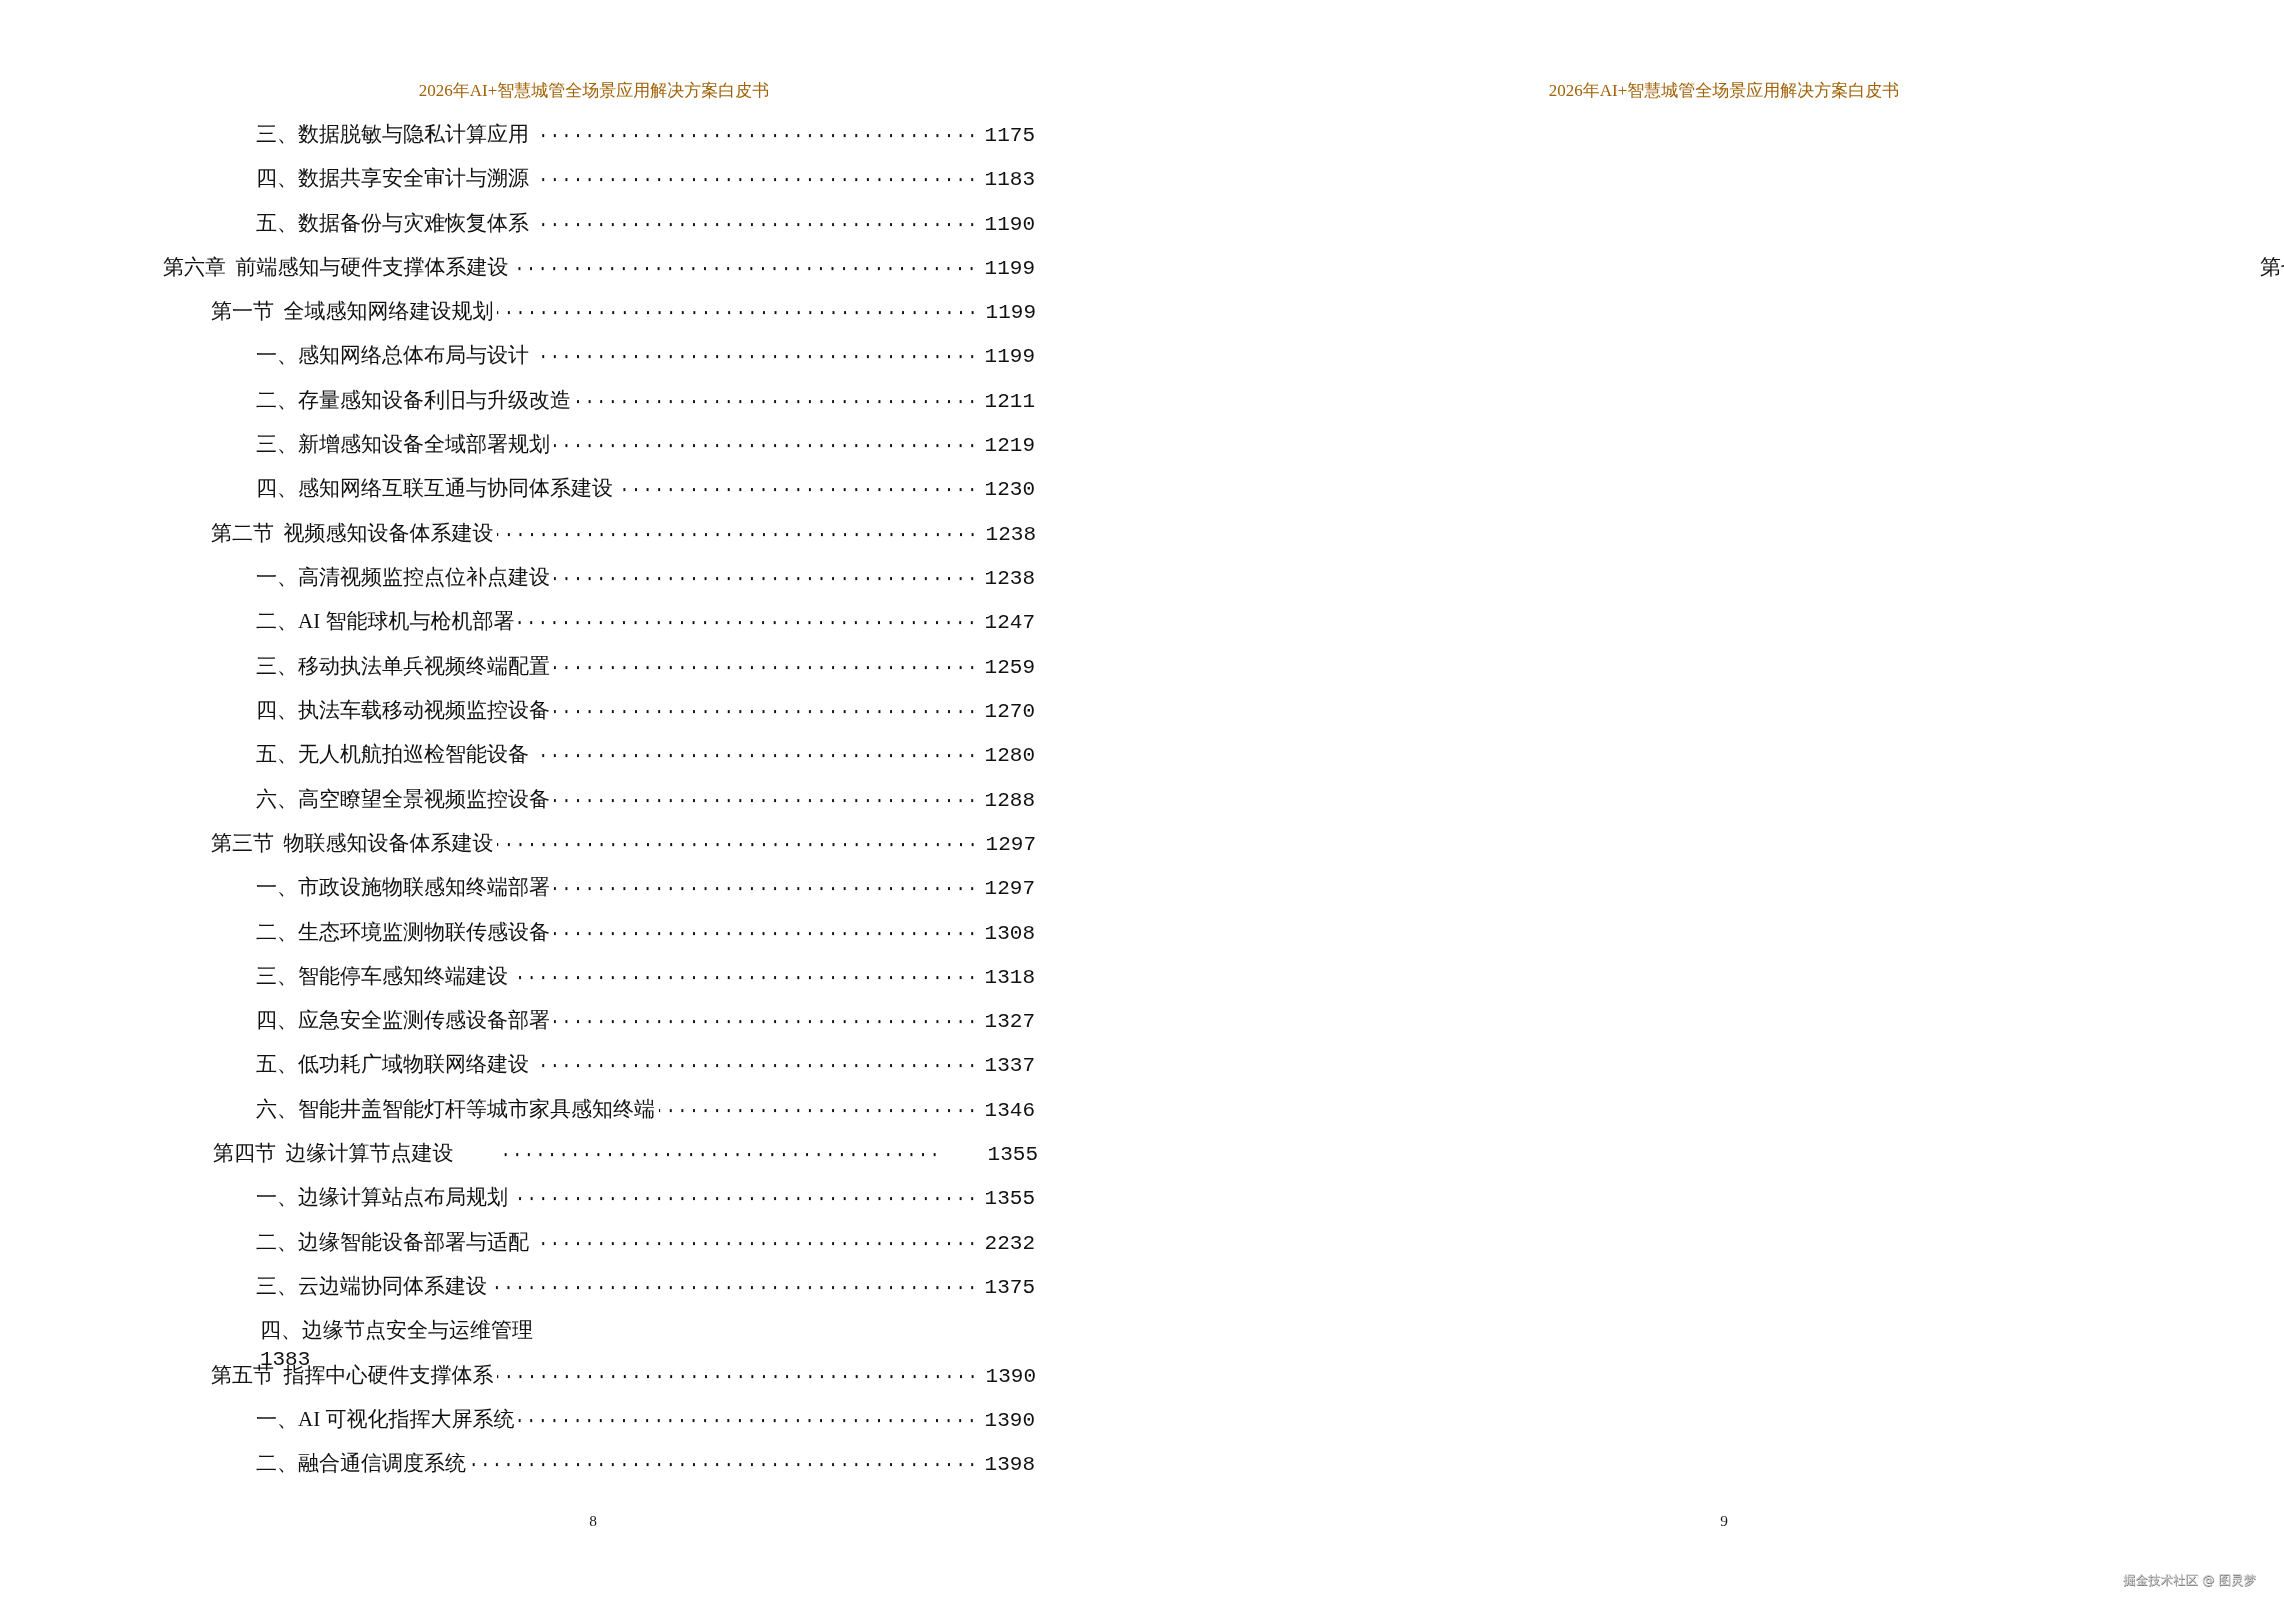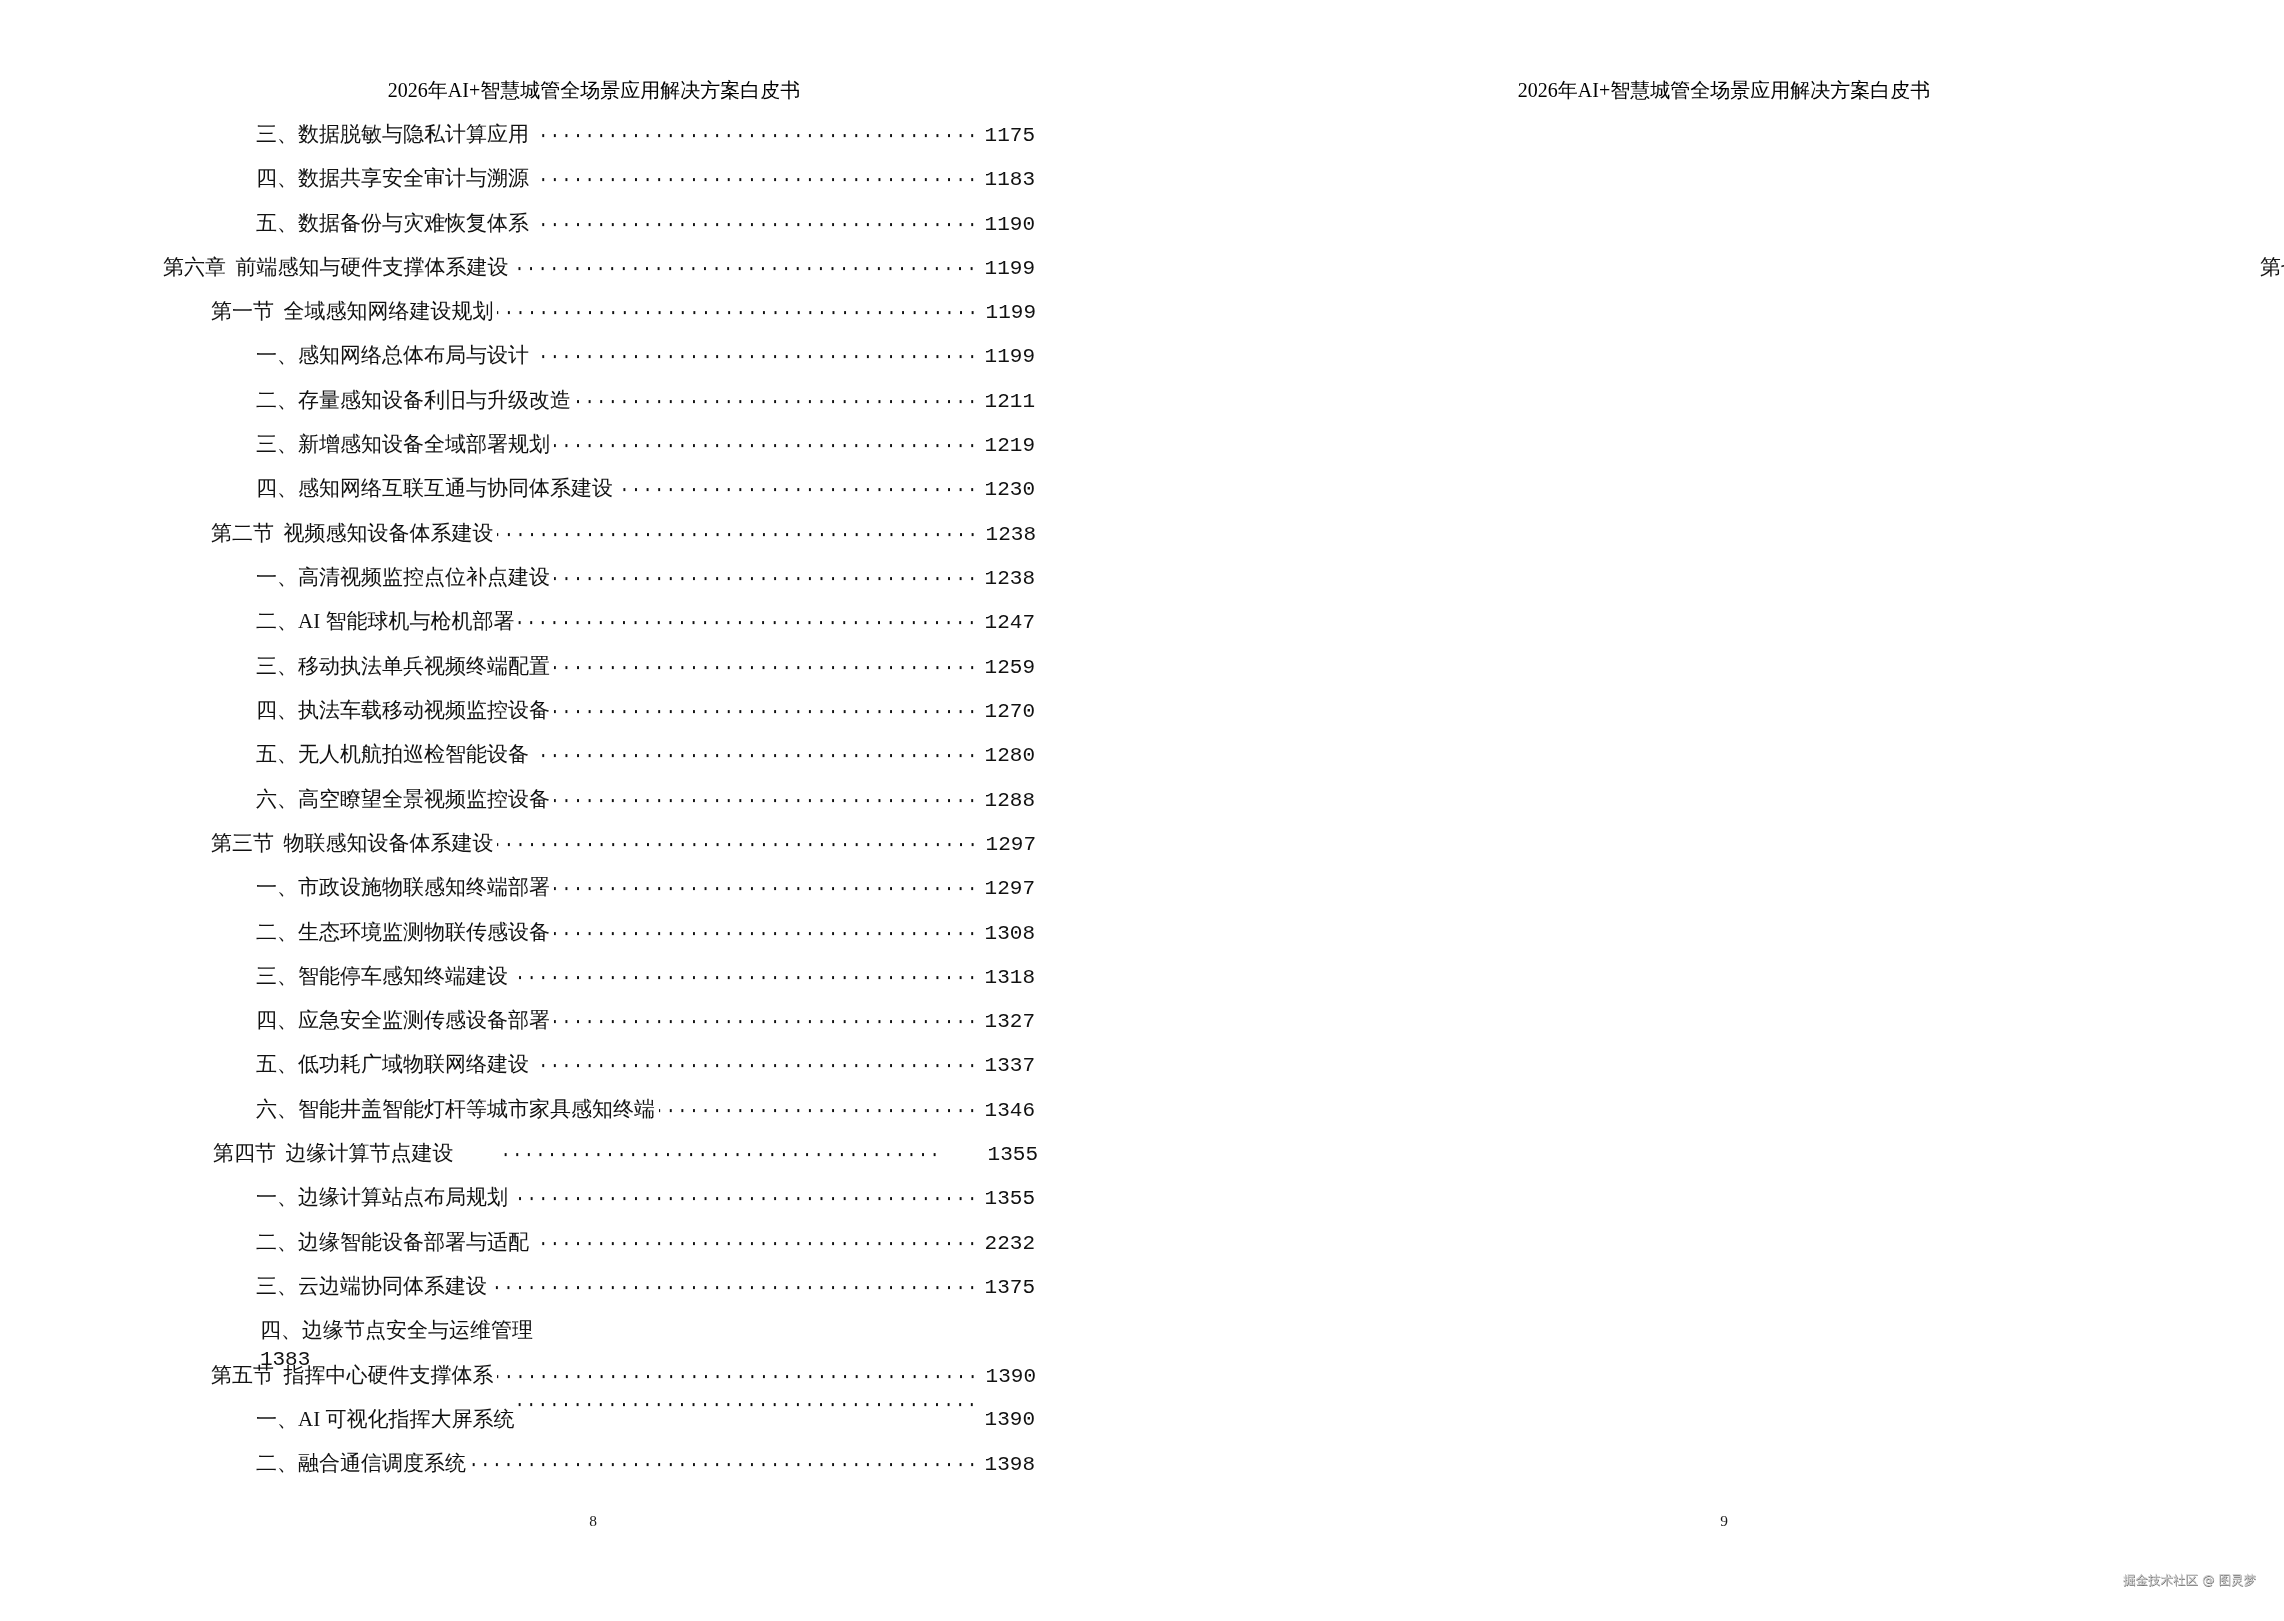--- a/index.html
+++ b/index.html
@@ -21,24 +21,24 @@
       height: 1622px;
     }
     .page-left  { left: 0;    width: 1142px; }
     .page-right { left: 1142px; width: 1142px; }
 
     .running-header {
       position: absolute;
       top: 81px;
       height: 19px;
       line-height: 19px;
-      font-size: 20px;
+      font-size: 17px;
       white-space: nowrap;
       text-align: center;
-      color: #000000;
+      color: #a16207;
       transform: translateX(-50%);
     }
     .page-left .running-header  { left: 594px; }
     .page-right .running-header { left: 582px; }
 
     .toc {
       position: absolute;
       top: 0;
       left: 0;
       width: 100%;
@@ -251,21 +251,21 @@
       <div class="toc-row toc-item" style="left: 256px; top: 1316px; width: 779px; flex-direction: column;">
         <span class="label"><span class="prefix" style="margin-right: 0px;">四、</span><span class="title">边缘节点安全与运维管理</span></span>
         <span class="leader"></span>
         <span class="page-num">1383</span>
       </div>
       <div class="toc-row toc-section" style="left: 211px; top: 1361px; width: 825px;">
         <span class="label"><span class="prefix">第五节</span><span class="title">指挥中心硬件支撑体系</span></span>
         <span class="leader"></span>
         <span class="page-num">1390</span>
       </div>
-      <div class="toc-row toc-item" style="left: 256px; top: 1405px; width: 779px; align-items: center;">
+      <div class="toc-row toc-item" style="left: 256px; top: 1405px; width: 779px;">
         <span class="label"><span class="prefix" style="margin-right: 0px;">一、</span><span class="title">AI 可视化指挥大屏系统</span></span>
         <span class="leader"></span>
         <span class="page-num">1390</span>
       </div>
       <div class="toc-row toc-item" style="left: 256px; top: 1449px; width: 779px;">
         <span class="label"><span class="prefix" style="margin-right: 0px;">二、</span><span class="title">融合通信调度系统</span></span>
         <span class="leader"></span>
         <span class="page-num">1398</span>
       </div>
     </div>

